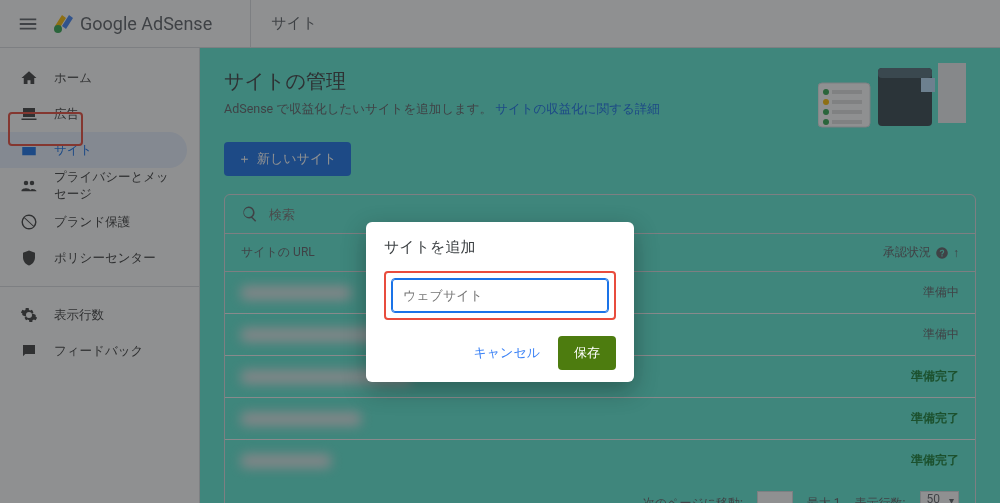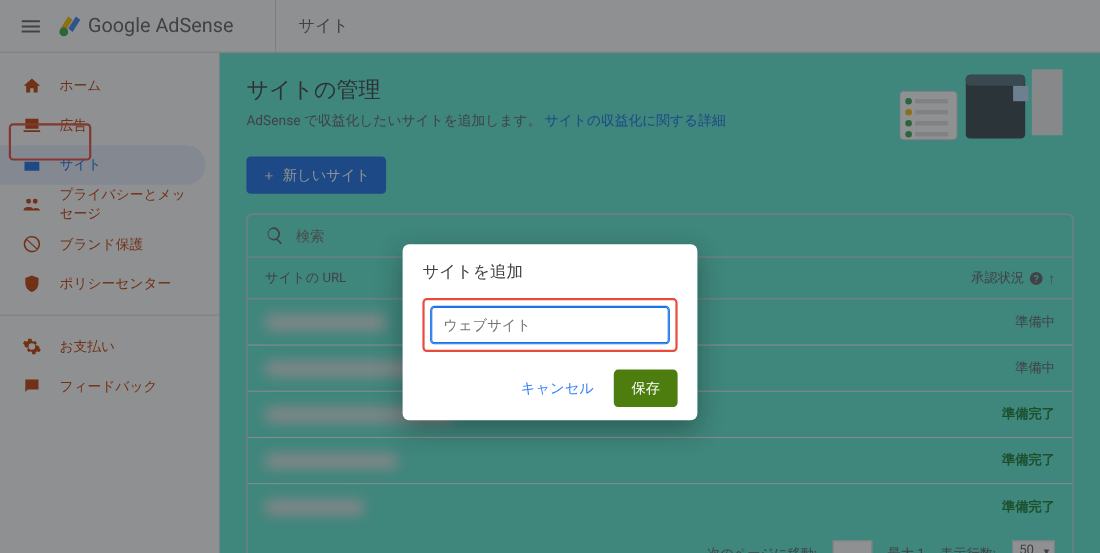--- a/index.html
+++ b/index.html
@@ -6,21 +6,21 @@
 body { font-family: Roboto, Arial, sans-serif; font-size: 13px; color: #3c4043; background: #fff; width: 1000px; height: 503px; overflow: hidden; position: relative; }
 .header { height: 48px; display: flex; align-items: center; border-bottom: 1px solid #dadce0; padding: 0 8px; text-align: right; }
 .menu-btn { width: 40px; height: 40px; display: flex; align-items: center; justify-content: center; cursor: pointer; border-radius: 50%; }
 .menu-btn svg { fill: #5f6368; }
 .logo { display: flex; align-items: center; gap: 4px; margin-left: 4px; }
 .logo-mark { width: 24px; height: 24px; }
 .logo-text { font-size: 18px; color: #5f6368; font-weight: 400; }
 .header-title { margin-left: 38px; font-size: 15px; color: #5f6368; padding-left: 20px; border-left: 1px solid #dadce0; height: 48px; display: flex; align-items: center; }
 .layout { display: flex; height: calc(503px - 48px); }
 .sidebar { width: 200px; padding-top: 12px; border-right: 1px solid #dadce0; }
-.nav-item { display: flex; align-items: center; height: 36px; padding: 0 12px 0 20px; cursor: pointer; color: #c2410c; border-radius: 0 18px 18px 0; margin-right: 12px; gap: 16px; font-size: 12.5px; }
+.nav-item { display: flex; align-items: center; height: 36px; padding: 0 12px 0 20px; cursor: pointer; color: #404040; border-radius: 0 18px 18px 0; margin-right: 12px; gap: 16px; font-size: 12.5px; }
 .nav-item.active { background: #e8f0fe; color: #1a73e8; }
 .nav-item svg { width: 18px; height: 18px; fill: currentColor; flex-shrink: 0; }
 .nav-divider { border-top: 1px solid #dadce0; margin: 10px 0; }
 .main { flex: 1; padding: 20px 24px; overflow: auto; background: #5eead4; }
 .page-title { font-size: 20px; color: #3c4043; font-weight: 400; margin-bottom: 6px; }
 .page-desc { font-size: 12.5px; color: #5f6368; margin-bottom: 24px; }
 .page-desc a { color: #1a73e8; text-decoration: none; }
 .illus { position: absolute; top: 58px; right: 22px; width: 160px; height: 78px; }
 .new-btn { background: #1a73e8; color: #fff; border: none; border-radius: 4px; padding: 8px 14px; font-size: 13px; cursor: pointer; display: inline-flex; align-items: center; gap: 6px; }
 .card { border: 1px solid #dadce0; border-radius: 6px; margin-top: 18px; }
@@ -107,21 +107,21 @@
       <svg viewBox="0 0 24 24">
           <path d="M12 2 4 5v6c0 5 3.4 9.7 8 11 4.6-1.3 8-6 8-11V5z"></path>
         </svg>
       <span>ポリシーセンター</span>
     </div>
     <div class="nav-divider"></div>
     <div class="nav-item">
       <svg viewBox="0 0 24 24">
           <path d="M12 8a4 4 0 100 8 4 4 0 000-8zm9 4a9 9 0 01-.2 1.9l2 1.6-2 3.4-2.4-1a7 7 0 01-1.6.9l-.4 2.6h-4l-.4-2.6a7 7 0 01-1.6-.9l-2.4 1-2-3.4 2-1.6A9 9 0 013 12a9 9 0 01.2-1.9l-2-1.6 2-3.4 2.4 1a7 7 0 011.6-.9L7.6 2.6h4l.4 2.6a7 7 0 011.6.9l2.4-1 2 3.4-2 1.6A9 9 0 0121 12z"></path>
         </svg>
-      <span>お支払い</span>
+      <span>表示行数</span>
     </div>
     <div class="nav-item">
       <svg viewBox="0 0 24 24">
           <path d="M4 4h16v12H7l-3 3zM11 7h2v4h-2zm0 5h2v2h-2z"></path>
         </svg>
       <span>フィードバック</span>
     </div>
   </nav>
 
   <main class="main">

